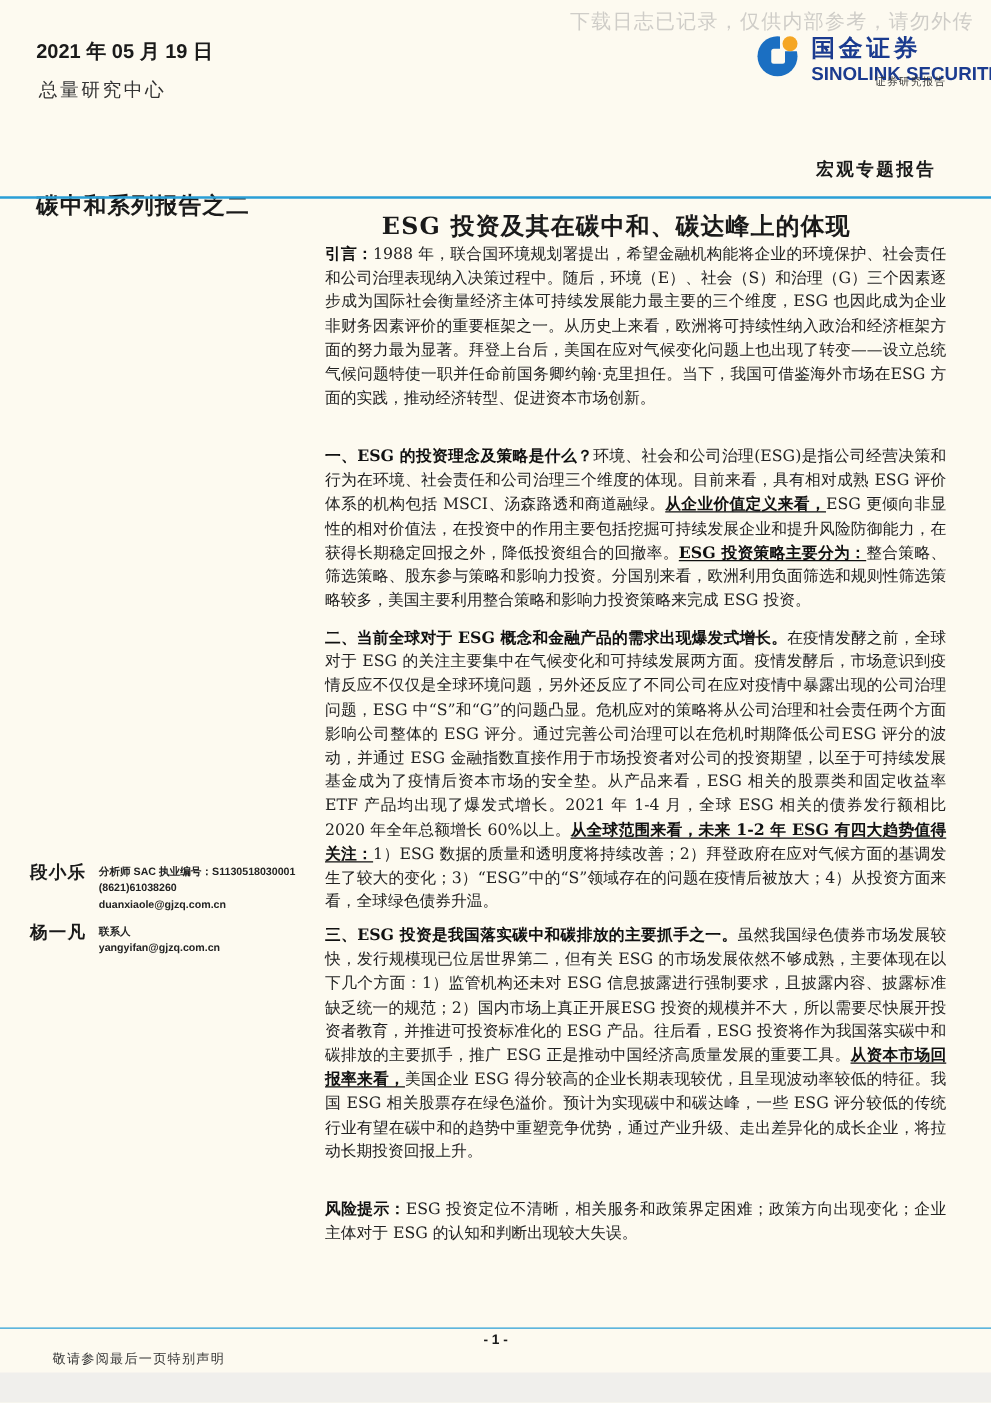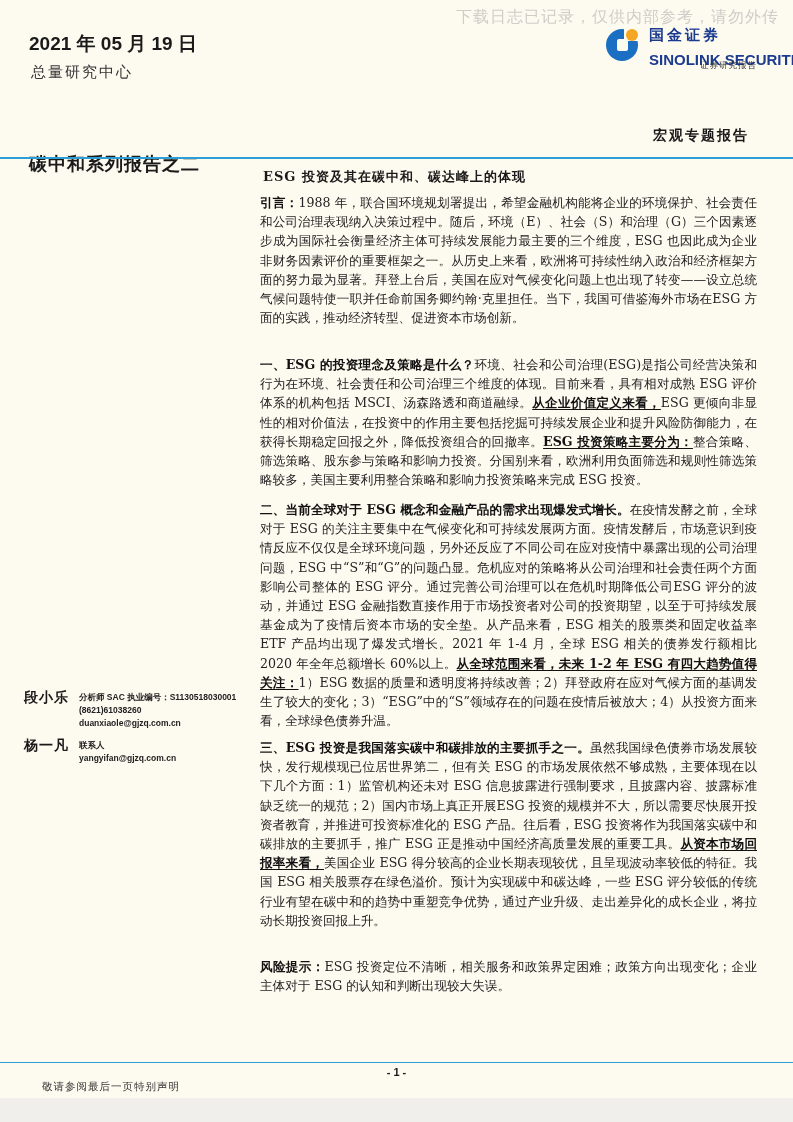--- a/index.html
+++ b/index.html
@@ -1,34 +1,34 @@
 <!DOCTYPE html>
 <html><head>
 <meta charset="utf-8">
 <style>
   html, body { margin:0; padding:0; }
   body { width:793px; height:1122px; background:#f0efec; position:relative; overflow:hidden;
          font-family:"DejaVu Serif", serif; color:#1a1a1a; }
   .page { position:absolute; left:0; top:0; width:793px; height:1098px; background:#fdfaf0; }
   .watermark { position:absolute; right:14px; top:7px; font-size:16px; color:#cfcdc8; letter-spacing:1px; }
-  .date { position:absolute; left:29px; top:31px; font-family:"Liberation Sans", sans-serif; font-weight:bold; font-size:19px; }
+  .date { position:absolute; left:29px; top:31px; font-family:"Liberation Sans", sans-serif; font-weight:bold; font-size:16px; }
   .center { position:absolute; left:31px; top:63px; font-size:15px; color:#333; letter-spacing:2px; }
   .series { position:absolute; left:29px; top:112px; font-size:18px; font-weight:bold; letter-spacing:1px;margin-top:40px; }
   .logo { position:absolute; left:605px; top:26px; width:155px; height:46px; }
   .logo-mark { position:absolute; left:0; top:0; width:36px; height:36px; }
-  .logo-cn { position:absolute; left:44px; top:0; font-family:"Liberation Sans", sans-serif; font-weight:bold; font-size:15px; color:#1b3b8f; letter-spacing:3px; }
+  .logo-cn { position:absolute; left:44px; top:0; font-family:"Liberation Sans", sans-serif; font-weight:bold; font-size:19px; color:#1b3b8f; letter-spacing:3px; }
   .logo-en { position:absolute; left:44px; top:25px; font-family:"Liberation Sans", sans-serif; font-weight:bold; font-size:15px; color:#1b3b8f; letter-spacing:0; white-space:nowrap; }
   .logo-sub { position:absolute; right:36px; top:60px; font-size:8.5px; color:#333; letter-spacing:1px; }
   .report-type { position:absolute; right:44px; top:127px; font-size:14px; font-weight:bold; letter-spacing:2px; }
   .hr-top { position:absolute; left:0; right:0; top:157px; border-top:2px solid #2a9fd6; }
   .hr-bot { position:absolute; left:0; right:0; top:1100px; border-top:1.5px solid #2a9fd6; }
   .page-num { position:absolute; left:0; right:0; top:1066px; text-align:center; font-family:"Liberation Sans", sans-serif; font-weight:bold; font-size:11px; }
   .footnote { position:absolute; left:42px; top:1080px; font-size:10.5px; color:#333; letter-spacing:1px; }
 
-  .title { position:absolute; left:263px; top:168px; width:460px; text-align:left; font-size:13px; font-weight:bold; letter-spacing:1px; }
+  .title { position:absolute; left:263px; top:168px; width:460px; text-align:center; font-size:19px; font-weight:bold; letter-spacing:1px; }
   .body { position:absolute; left:260px; width:497px; font-size:12.6px; line-height:19.2px; text-align:justify; color:#222; }
   .body b { font-weight:bold; color:#111; }
   .body u { text-decoration:underline; text-underline-offset:2px; }
   #intro { top:193px; }
   #sec1 { top:355px; }
   #sec2 { top:500px; }
   #sec3 { top:738px; }
   #risk { top:957px; }
 
   .analyst { position:absolute; left:24px; font-family:"Liberation Sans", sans-serif; }

